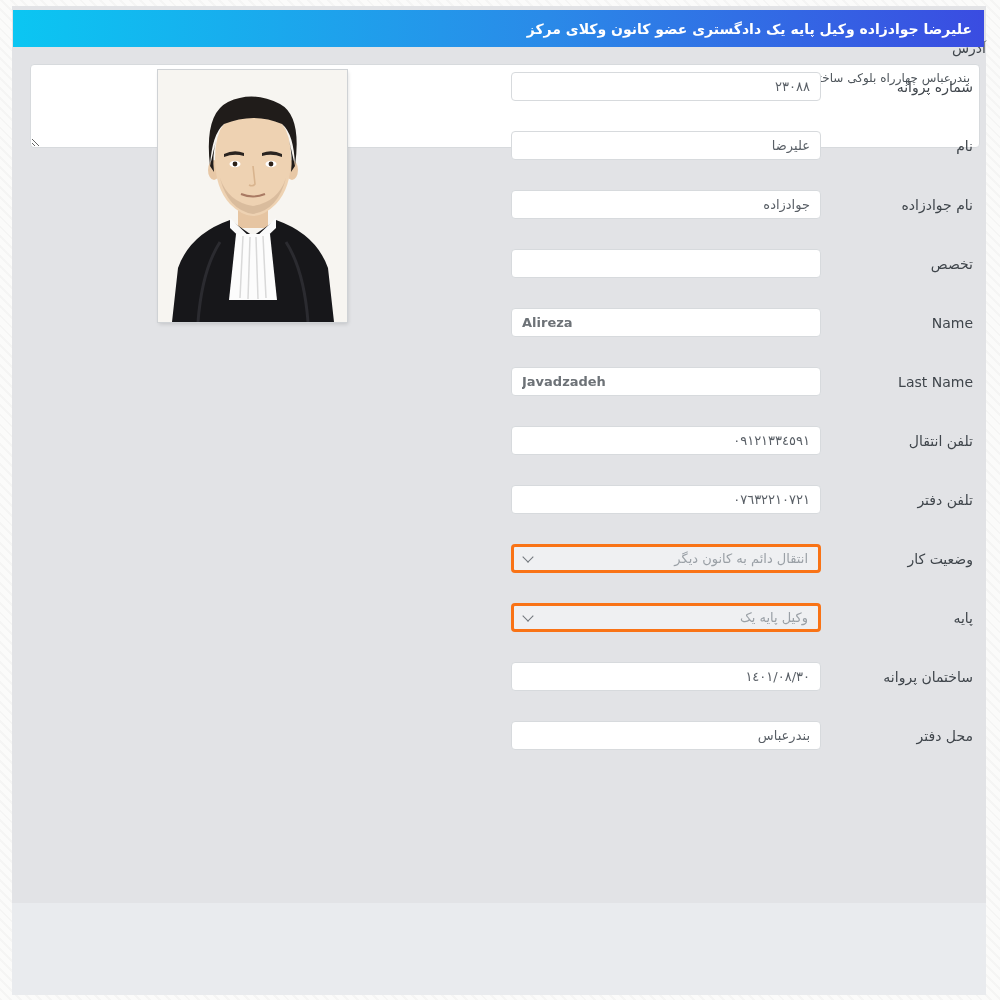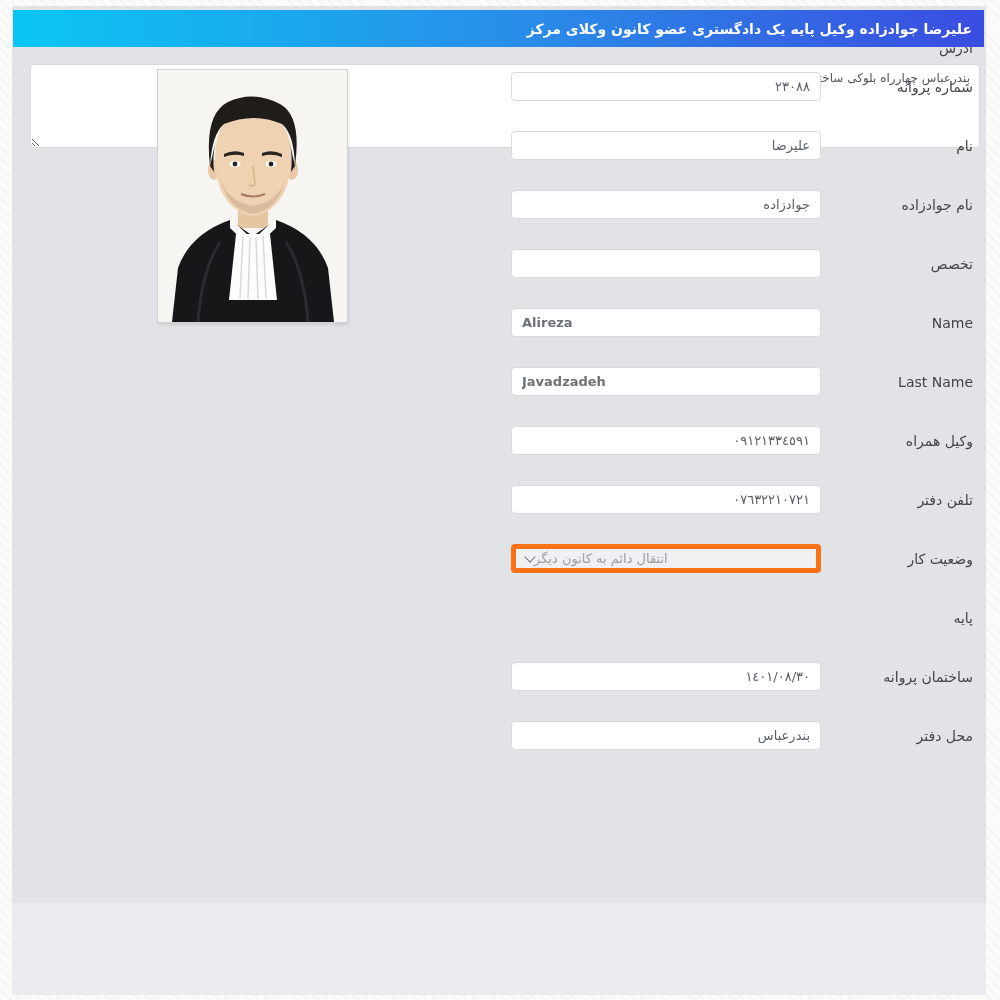--- a/index.html
+++ b/index.html
@@ -46,33 +46,33 @@
   }
   .text-input{
     width:310px;height:29px;box-sizing:border-box;
     background:#ffffff;border:1px solid #d7dadd;border-radius:4px;
     padding:0 10px;font-family:"DejaVu Sans","Liberation Sans",sans-serif;
     font-size:13px;color:#595f66;direction:rtl;text-align:right;outline:none;
   }
   .text-input.ltr{direction:ltr;text-align:left;color:#6d7277;font-weight:bold;}
   .select-box{
     width:310px;height:29px;box-sizing:border-box;
-    background:#eff0f2;border:5px solid #f97316;border-radius:4px;
+    background:#eff0f2;border:3px solid #f97316;border-radius:4px;
     padding:0 10px;direction:rtl;
-    display:flex;align-items:center;justify-content:flex-end;
+    display:flex;align-items:center;justify-content:space-between;
     cursor:pointer;
   }
   .select-text{font-size:13px;color:#9aa0a6;}
   .chevron{
     width:7px;height:7px;border-left:1.5px solid #72777c;border-bottom:1.5px solid #72777c;
     transform:rotate(-45deg);margin-bottom:3px;flex:0 0 auto;
   }
   .address-section{padding-top:32px;direction:rtl;}
   .address-label{
-    padding:0 13px;color:#3f454b;font-size:14px;text-align:right;height:20px;line-height:20px;
+    padding:0 0;color:#3f454b;font-size:14px;text-align:right;height:20px;line-height:20px;
   }
   .address-textarea{
     display:block;box-sizing:border-box;
     margin:6px 6px 0 18px;width:950px;height:84px;
     background:#ffffff;border:1px solid #d7dadd;border-radius:4px;
     padding:4px 9px;resize:both;outline:none;
     direction:rtl;text-align:right;
     font-family:"DejaVu Sans","Liberation Sans",sans-serif;
     font-size:12px;color:#4e555b;line-height:1.5;
   }
@@ -153,39 +153,43 @@
       <div class="field-label">Name</div>
       <input class="text-input ltr" value="Alireza" style="">
     </div>
 
     <div class="row">
       <div class="field-label">Last Name</div>
       <input class="text-input ltr" value="Javadzadeh" style="">
     </div>
 
     <div class="row">
-      <div class="field-label">وکیل همراه</div>
+      <div class="field-label">تلفن انتقال</div>
       <input class="text-input" value="٠٩١٢١٣٣٤٥٩١" style="">
     </div>
 
     <div class="row">
       <div class="field-label">تلفن دفتر</div>
       <input class="text-input" value="٠٧٦٣٢٢١٠٧٢١" style="">
     </div>
 
     <div class="row">
       <div class="field-label">وضعیت کار</div>
       <div class="select-box">
         <span class="select-text">انتقال دائم به کانون دیگر</span>
         <span class="chevron"></span>
       </div>
     </div>
 
     <div class="row">
       <div class="field-label">پایه</div>
+      <div class="select-box">
+        <span class="select-text">وکیل پایه یک</span>
+        <span class="chevron"></span>
+      </div>
     </div>
 
     <div class="row">
       <div class="field-label">ساختمان پروانه</div>
       <input class="text-input" value="١٤٠١/٠٨/٣٠" style="">
     </div>
 
     <div class="row">
       <div class="field-label">محل دفتر</div>
       <input class="text-input" value="بندرعباس" style="">

